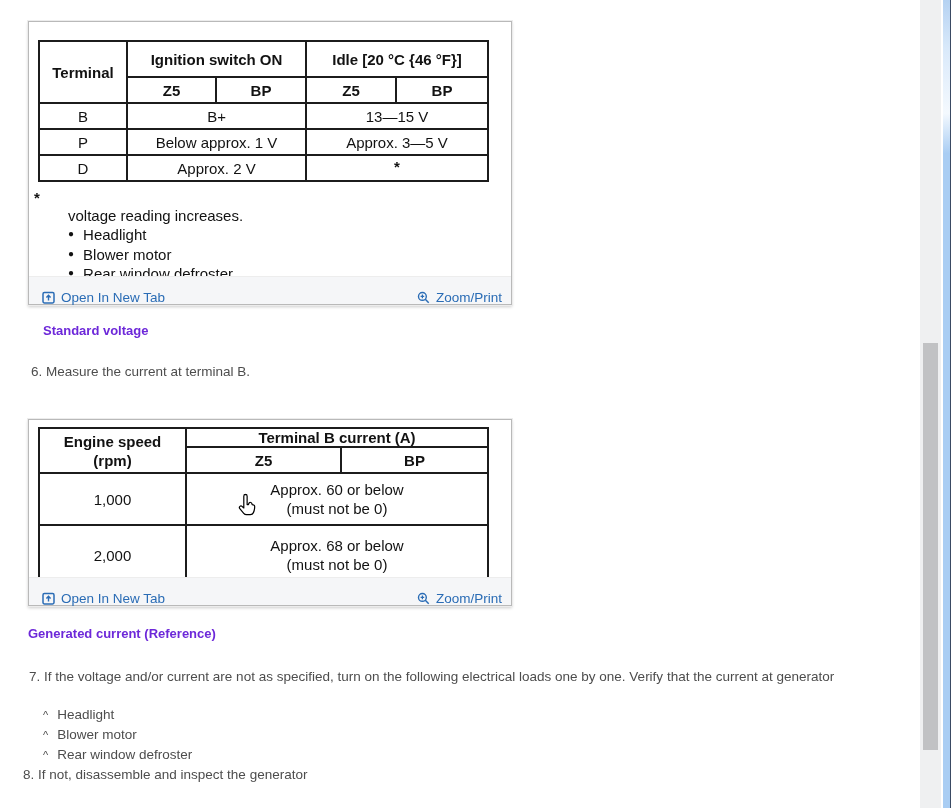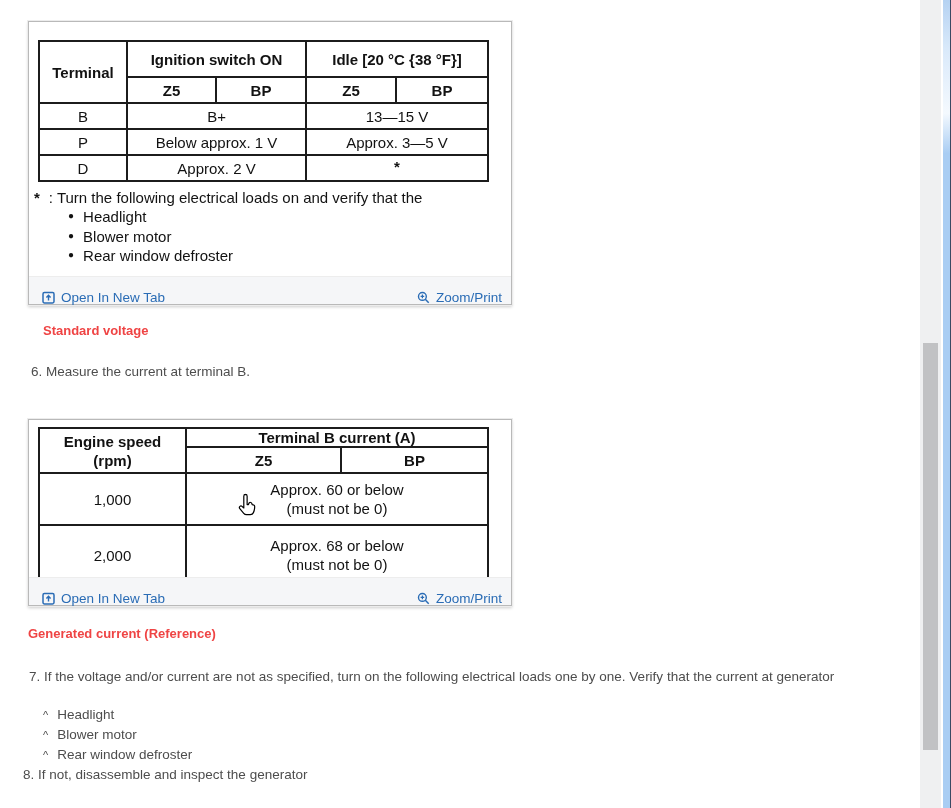--- a/index.html
+++ b/index.html
@@ -26,21 +26,21 @@
 
   
   .footnote{margin-top:7px;margin-left:-4px;font-size:15px;color:#121212;}
   .fn-line1{display:flex;gap:9px;line-height:18px;}
   .fn-mark{font-weight:700;}
   .fn-line2{margin-left:34px;line-height:18px;}
   .fn-bullet{margin-left:34px;display:flex;align-items:center;gap:9px;line-height:18.5px;margin-top:1px;}
   .fn-bullet .dot{font-size:10px;position:relative;top:-1px;}
 
   
-  .caption{position:absolute;font-size:13px;font-weight:700;color:#ef4444;}
+  .caption{position:absolute;font-size:13px;font-weight:700;color:#6d28d9;}
   .bodytext{position:absolute;font-size:13.5px;color:#4d4d4d;}
   .para{line-height:20px;}
   .load-item{position:absolute;display:flex;gap:9px;font-size:13.5px;color:#4d4d4d;align-items:flex-start;}
   .load-item .caret{font-size:11px;line-height:16px;}
 
   
   .sb-track{position:absolute;left:920px;top:0;width:21px;height:808px;background:#eff0f1;}
   .sb-thumb{position:absolute;left:923px;top:343px;width:15px;height:407px;background:#c1c2c4;}
   .blue-strip{position:absolute;left:943px;top:0;width:7px;height:808px;
     background:linear-gradient(to bottom,#b5d2f2 0%,#d9e9fa 6%,#f4f9fe 14%,#a9cdf3 19%,#a9cdf3 100%);}
@@ -59,21 +59,21 @@
           <col style="width:88px">
           <col style="width:89px">
           <col style="width:90px">
           <col style="width:90px">
           <col style="width:92px">
         </colgroup>
       <tbody>
           <tr style="height:36px">
         <th rowspan="2">Terminal</th>
         <th colspan="2">Ignition switch ON</th>
-        <th colspan="2">Idle [20 °C {38 °F}]</th>
+        <th colspan="2">Idle [20 °C {46 °F}]</th>
       </tr>
       <tr style="height:26px">
         <th>Z5</th>
         <th>BP</th>
         <th>Z5</th>
         <th>BP</th>
       </tr>
       <tr style="height:26px">
         <td class="cell-norm">B</td>
         <td class="cell-norm" colspan="2">B+</td>
@@ -88,22 +88,22 @@
         <td class="cell-norm">D</td>
         <td class="cell-norm" colspan="2">Approx. 2 V</td>
         <td class="star-cell" colspan="2">*</td>
       </tr>
     </tbody>
       </table>
 
     <div class="footnote">
       <div class="fn-line1">
         <span class="fn-mark">*</span>
-        <span>: Turn the following electrical loads on and verify that the</span>
-      </div>
+      </div>
+      <div class="fn-line2">voltage reading increases.</div>
       <div class="fn-bullet">
         <span class="dot">●</span>
         <span>Headlight</span>
       </div>
       <div class="fn-bullet">
         <span class="dot">●</span>
         <span>Blower motor</span>
       </div>
       <div class="fn-bullet">
         <span class="dot">●</span>

